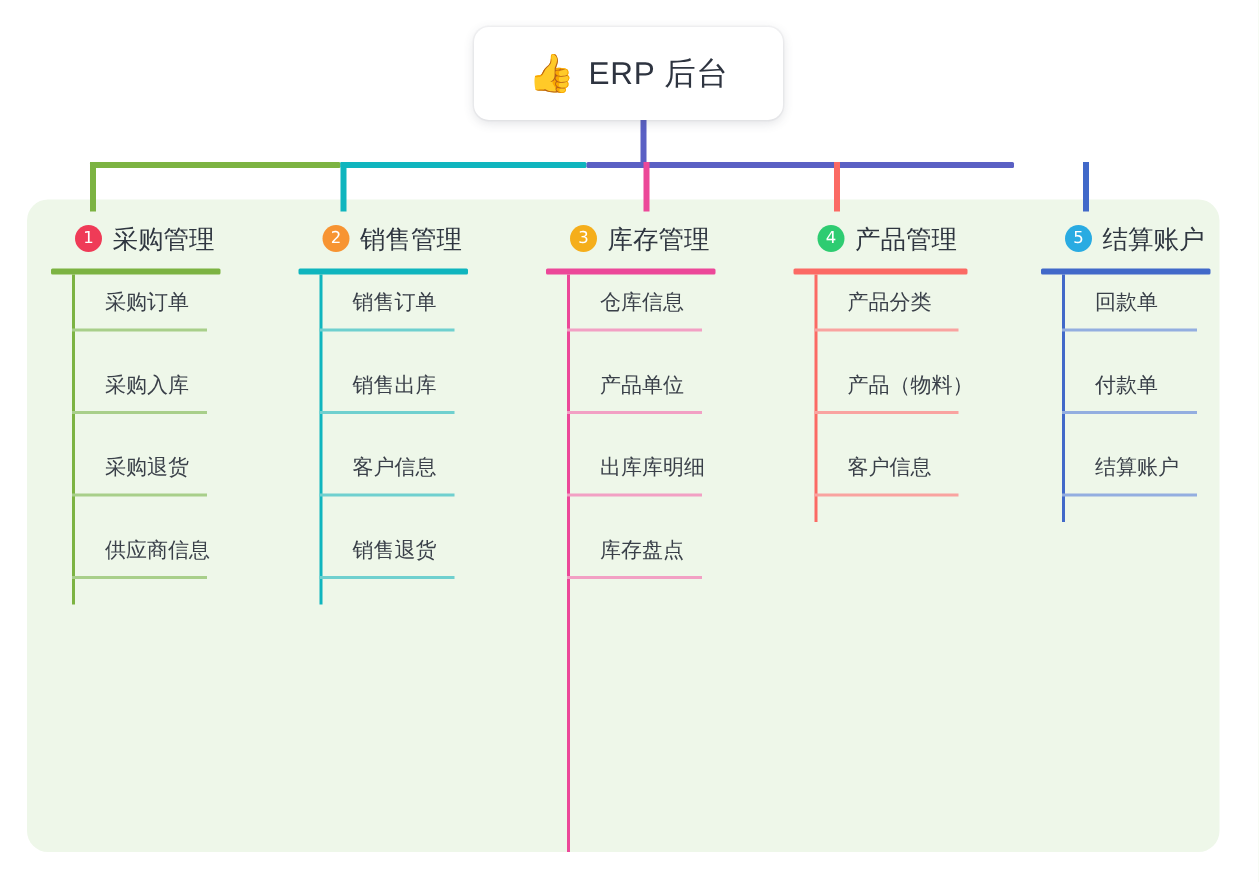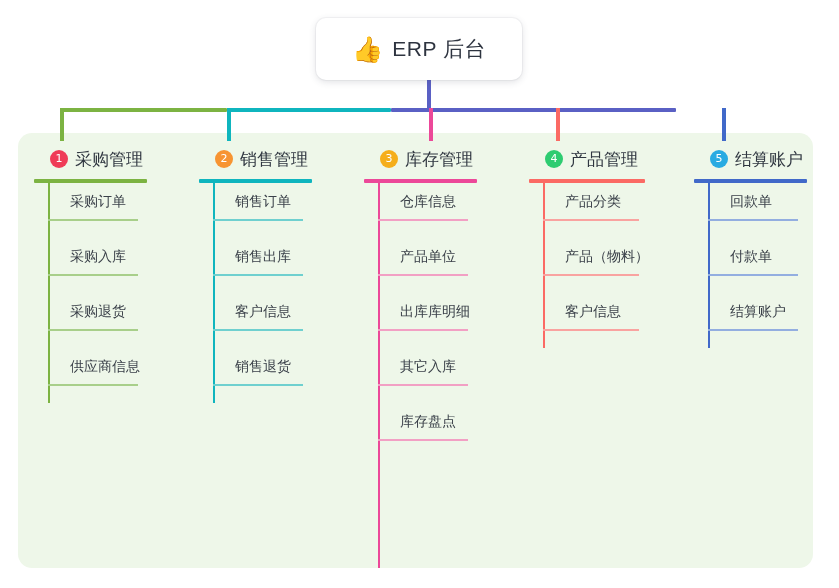--- a/index.html
+++ b/index.html
@@ -146,24 +146,20 @@
           </div>
           <div class="leaf">
             <span class="leaf-label">产品单位</span>
             <div class="leaf-rule" style="background: rgb(242, 160, 196); width: 90px;"></div>
           </div>
           <div class="leaf">
             <span class="leaf-label">出库库明细</span>
             <div class="leaf-rule" style="background: rgb(242, 160, 196); width: 90px;"></div>
           </div>
           <div class="leaf">
-            <span class="leaf-label">其它入库</span>
-            <div class="leaf-rule" style="background: rgb(242, 160, 196); width: 90px;"></div>
-          </div>
-          <div class="leaf">
             <span class="leaf-label">库存盘点</span>
             <div class="leaf-rule" style="background: rgb(242, 160, 196); width: 90px;"></div>
           </div>
         </div>
       </div>
       <div class="col" style="left: 529px; top: 146px; width: 155px;">
         <div class="col-head">
           <span class="badge" style="background: rgb(46, 204, 113);">4</span>
           <span class="col-title">产品管理</span>
         </div>

